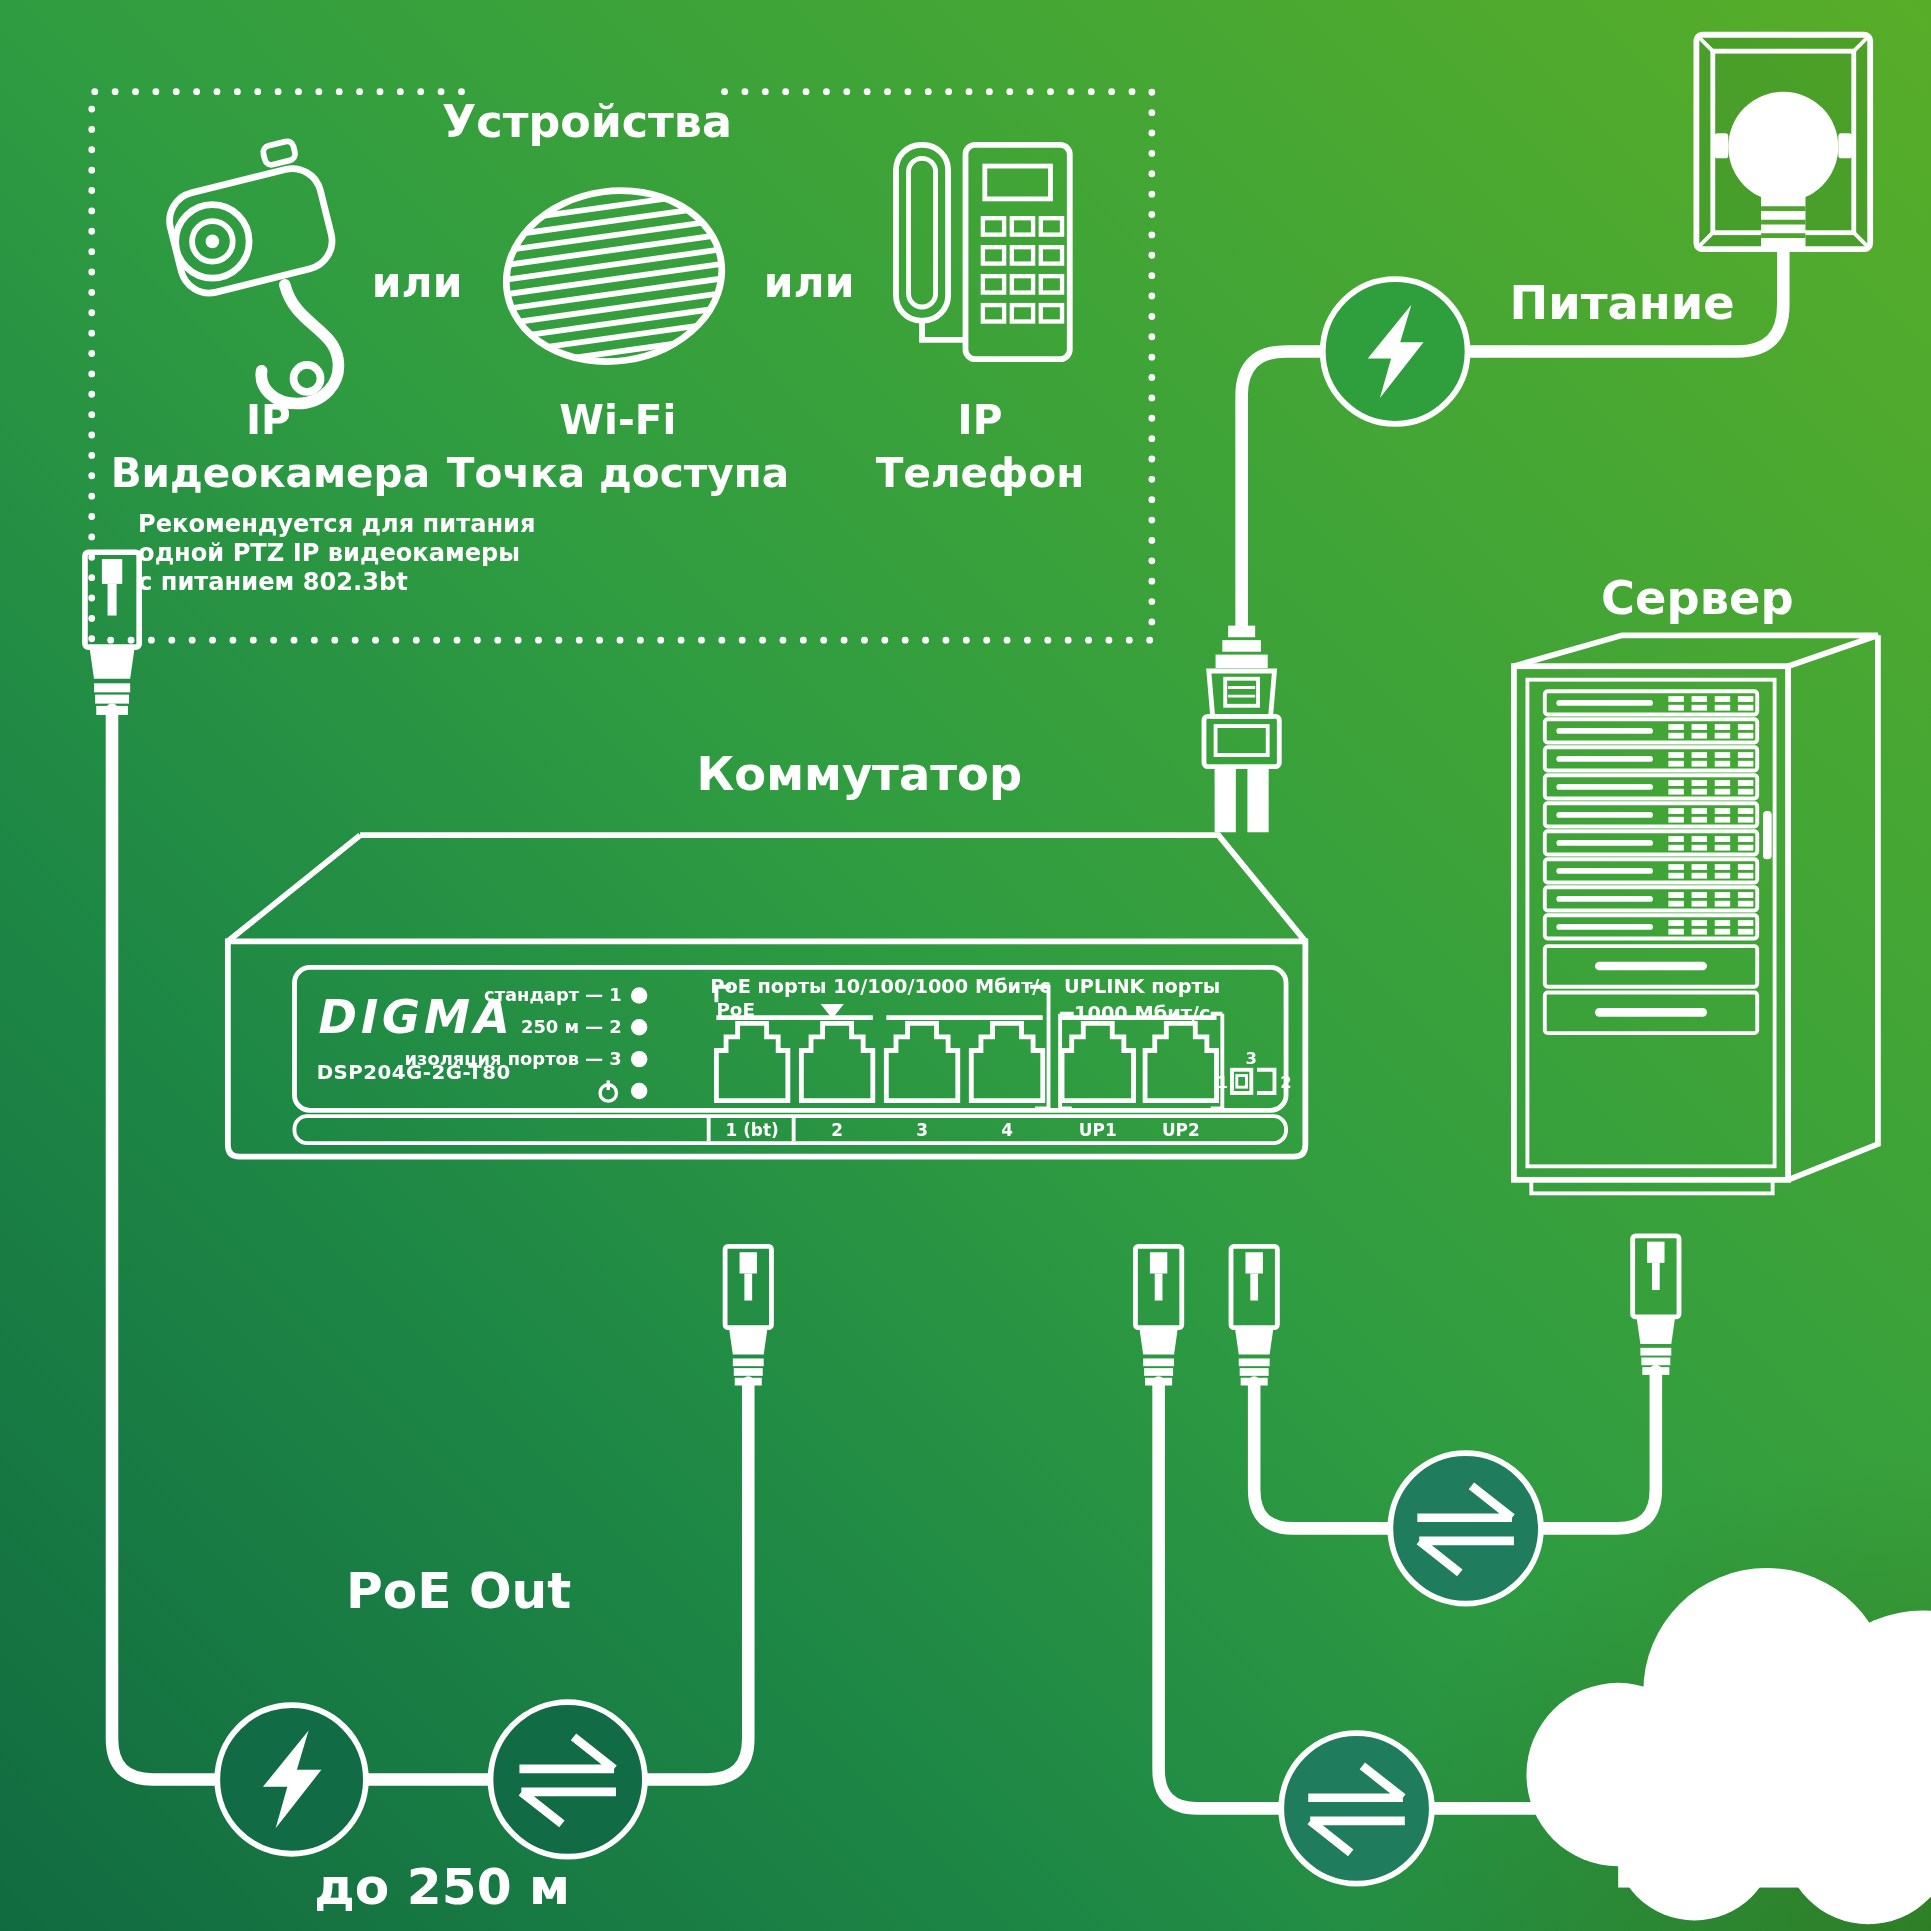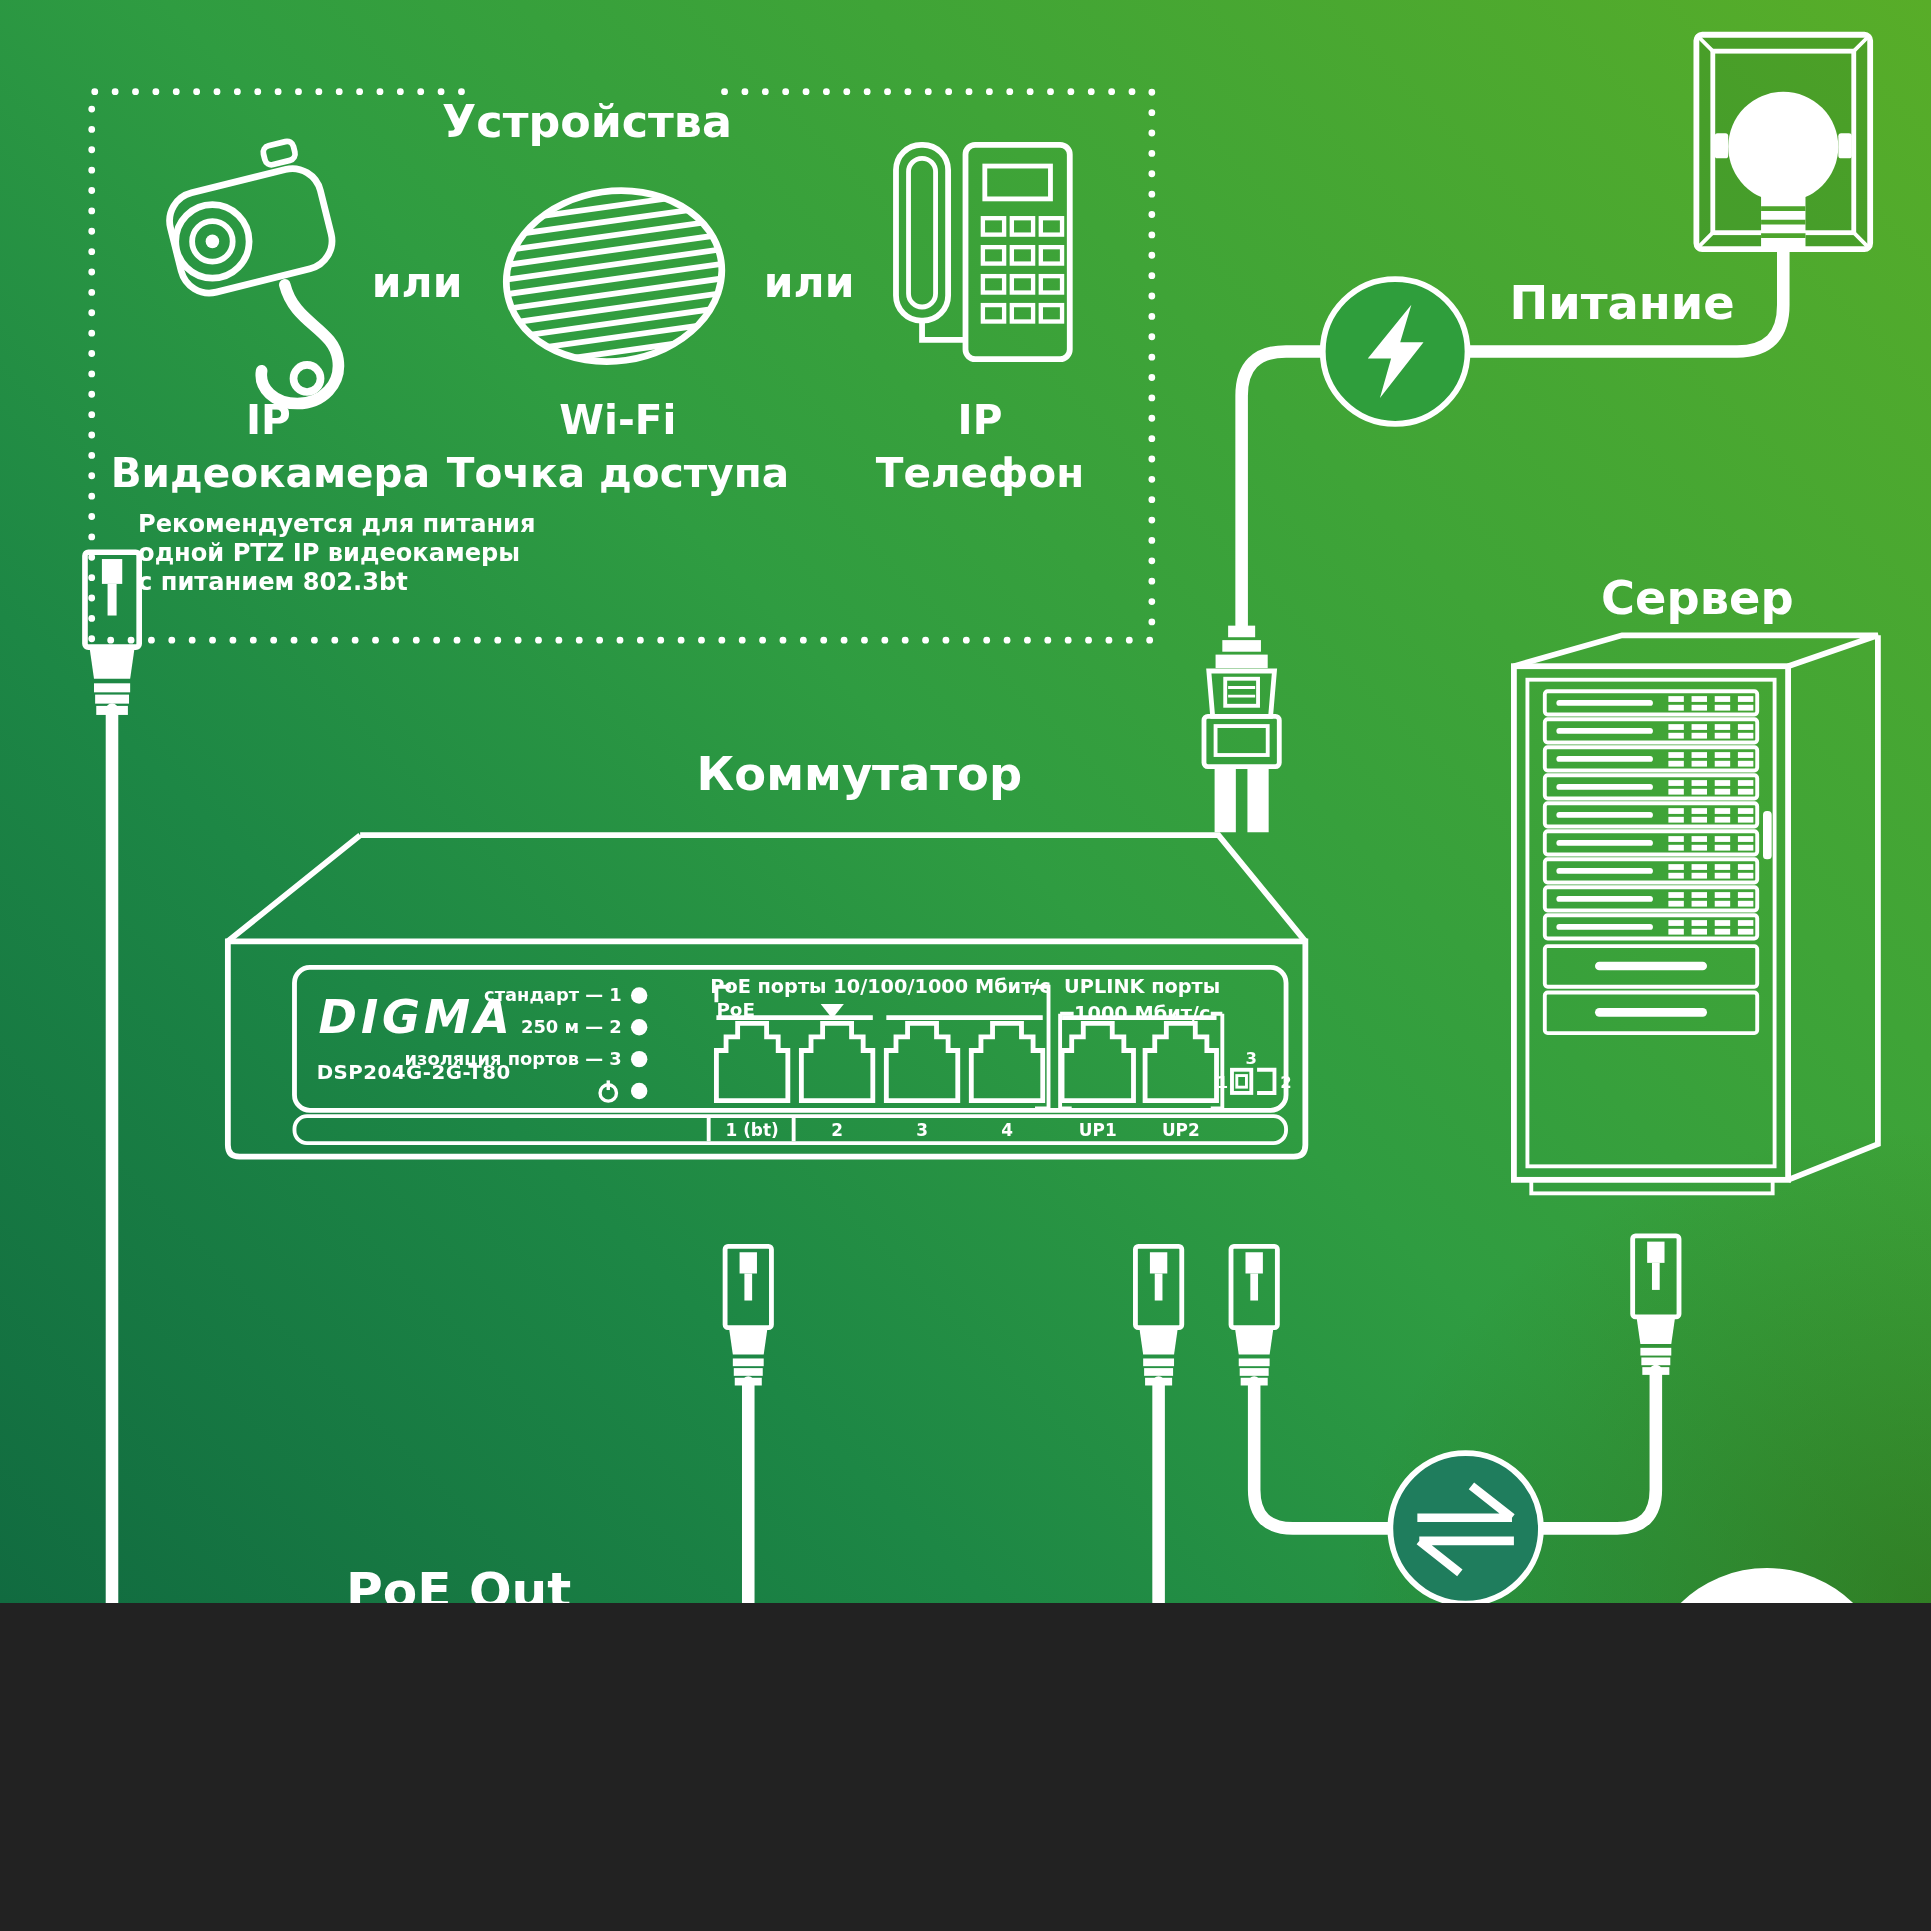--- a/index.html
+++ b/index.html
@@ -1,17 +1,17 @@
 <!DOCTYPE html>
 <html><head>
 <meta charset="utf-8">
 <style>
   html,body{margin:0;padding:0;background:#222;}
   .stage{
-    position:relative;width:1931px;height:1603px;overflow:hidden;
+    position:relative;width:1931px;height:1931px;overflow:hidden;
     background:
       radial-gradient(1062px 869px at 100% 100%, rgba(46,90,5,0.45), rgba(46,90,5,0) 55%),
       linear-gradient(225deg,#58ad28 0%,#3fa437 30%,#2f9c41 50%,#1d8745 72%,#116b40 100%);
   }
   svg{position:absolute;left:0;top:0;}
   svg text{font-family:"DejaVu Sans","Liberation Sans",sans-serif;font-weight:bold;fill:#ffffff;}
   .t-title{font-size:46px;}
   .t-label{font-size:42px;}
   .t-or{font-size:44px;}
   .t-note{font-size:25px;}

